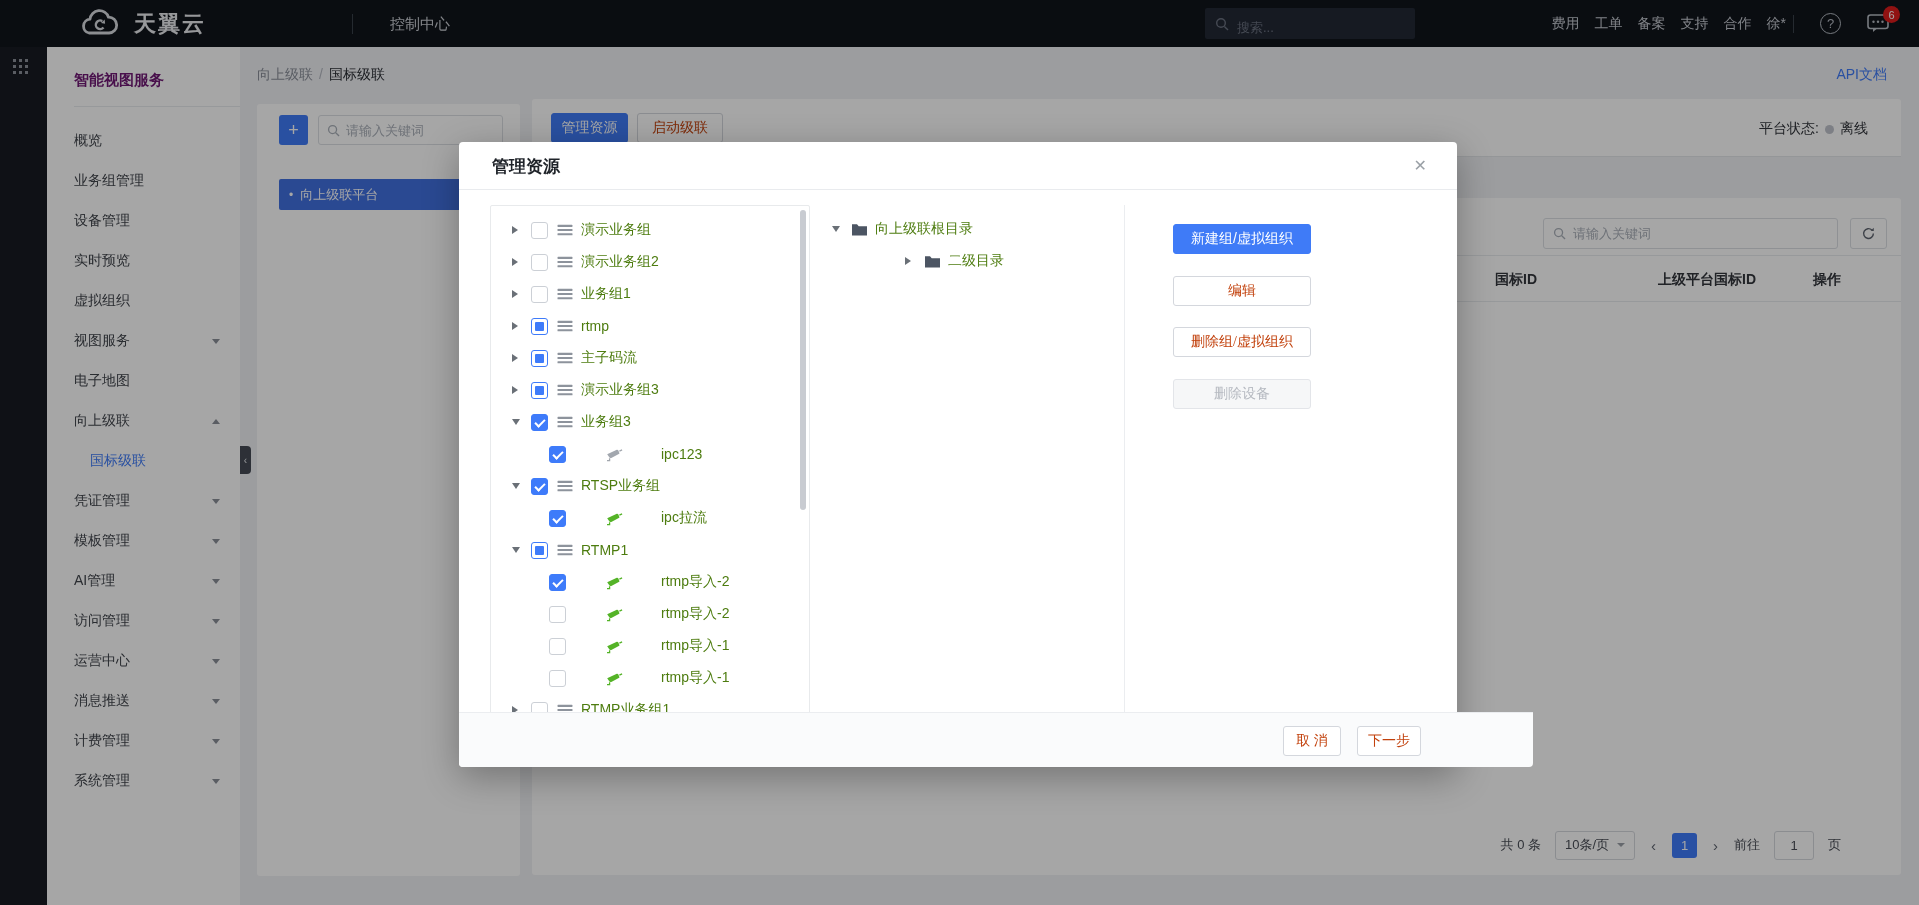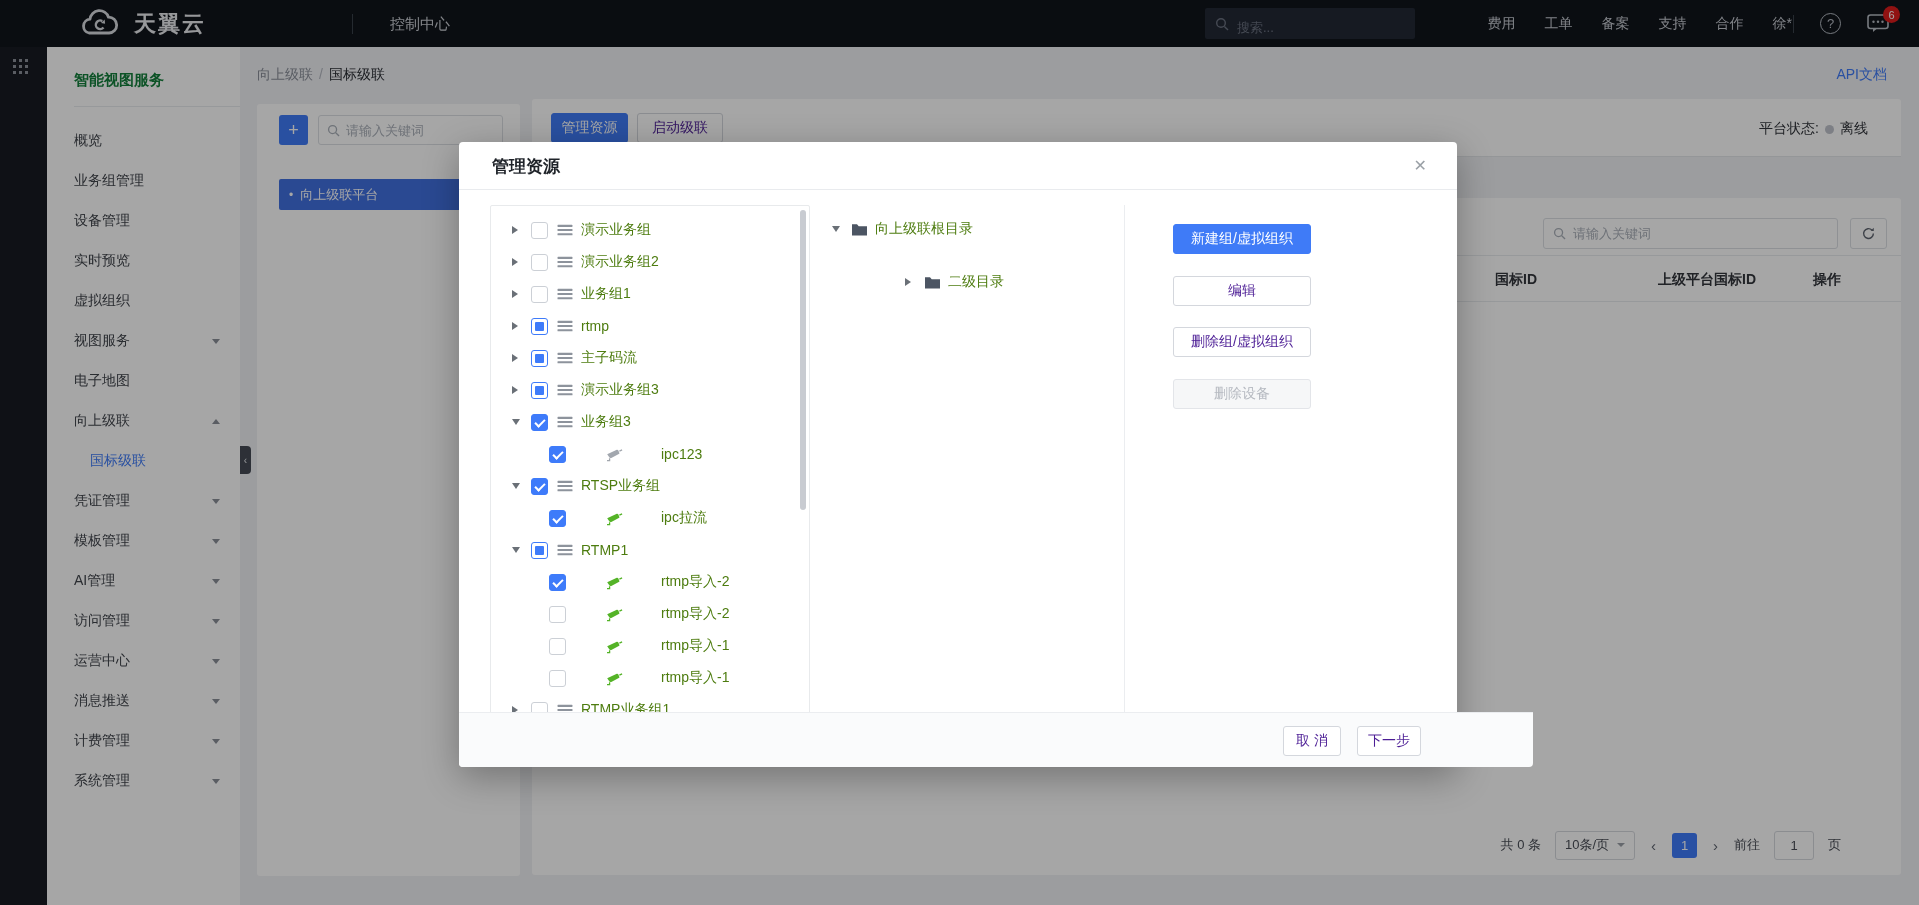--- a/index.html
+++ b/index.html
@@ -10,36 +10,36 @@
   
   .navbar { position:absolute; left:0; top:0; width:1919px; height:47px; background:#10141b; z-index:5; }
   .brand-wrap { position:absolute; left:80px; top:0; height:47px; display:flex; align-items:center; }
   .brand-logo { width:40px; height:30px; margin-right:14px; }
   .brand-text { color:#e8eaed; font-size:22px; font-weight:bold; letter-spacing:2px; }
   .brand-divider { position:absolute; left:352px; top:14px; width:1px; height:20px; background:#3a414b; }
   .console-text { position:absolute; left:390px; top:15px; color:#c9cdd3; font-size:15px; }
   .nav-search { position:absolute; left:1205px; top:8px; width:210px; height:31px; background:#222835; border-radius:2px; display:flex; align-items:center; padding:0 10px; }
   .nav-search input { background:transparent; border:none; outline:none; color:#aeb4be; font-size:13px; width:160px; margin-left:8px; font-family:inherit;margin-top:8px; }
   .nav-search input::placeholder { color:#6b7280; }
-  .nav-links { position:absolute; right:127px; top:0; height:47px; display:flex; align-items:center; gap:29px; }
+  .nav-links { position:absolute; right:133px; top:0; height:47px; display:flex; align-items:center; gap:15px; }
   .nav-link { color:#c6cad1; font-size:14px; cursor:pointer; white-space:nowrap; }
   .nav-right-icons { position:absolute; right:30px; top:0; height:47px; display:flex; align-items:center; gap:26px; }
   .nav-vdivider { width:1px; height:18px; background:#3a414b; }
   .help-icon { width:21px; height:21px; border:1.6px solid #b6bcc4; border-radius:50%; color:#b6bcc4; font-size:13px; display:flex; align-items:center; justify-content:center; }
   .msg-wrap { position:relative; }
   .badge { position:absolute; top:-8px; right:-11px; min-width:17px; height:17px; border-radius:9px; background:#de1c1c; color:#fff; font-size:11px; display:flex; align-items:center; justify-content:center; padding:0 4px; }
 
   
   .leftstrip { position:absolute; left:0; top:47px; width:47px; height:858px; background:#171b22; z-index:4; }
   .grid-icon { position:absolute; left:13px; top:12px; width:17px; height:17px; display:grid; grid-template-columns:repeat(3,3px); grid-template-rows:repeat(3,3px); gap:3px; }
   .grid-icon i { background:#8a9099; }
 
   
   .sidebar { position:absolute; left:47px; top:47px; width:193px; height:858px; background:#ffffff; z-index:4; }
-  .sidebar-title { padding:24px 0 16px 27px; font-size:15px; font-weight:bold; color:#15803d; }
+  .sidebar-title { padding:24px 0 16px 27px; font-size:15px; font-weight:bold; color:#701a75; }
   .sidebar-hr { height:1px; background:#e9ebee; margin:0 0 14px 27px; }
   .side-item { position:relative; height:40px; display:flex; align-items:center; padding-left:27px; font-size:14px; color:#41454c; cursor:pointer; }
   .side-item .arr { position:absolute; right:20px; width:0; height:0; }
   .arr-down { border-left:4px solid transparent; border-right:4px solid transparent; border-top:5px solid #8a8f98; }
   .arr-up { border-left:4px solid transparent; border-right:4px solid transparent; border-bottom:5px solid #8a8f98; }
   .side-item.sub { padding-left:43px; }
   .side-item.active { color:#3f7bf7; }
   .collapse-tab { position:absolute; left:240px; top:446px; width:11px; height:28px; background:#454b55; border-radius:0 4px 4px 0; color:#e6e8eb; font-size:10px; display:flex; align-items:center; justify-content:center; z-index:4; }
 
   
@@ -52,21 +52,21 @@
   .add-btn { position:absolute; left:22px; top:11px; width:29px; height:30px; background:#3f7bf7; color:#fff; border:none; border-radius:3px; font-size:18px; line-height:28px; cursor:pointer; }
   .lp-search { position:absolute; left:61px; top:11px; width:185px; height:30px; border:1px solid #dcdfe4; border-radius:3px; display:flex; align-items:center; padding:0 8px; background:#fff; }
   .lp-search input { border:none; outline:none; font-size:13px; color:#333; width:130px; margin-left:6px; font-family:inherit; }
   .lp-search input::placeholder { color:#aab0b9; }
   .lp-selected { position:absolute; left:22px; top:75px; width:224px; height:31px; background:#4170e0; border-radius:2px; color:#fff; font-size:13px; display:flex; align-items:center; padding-left:10px; cursor:pointer; }
   .lp-selected .dot { margin-right:7px; font-size:12px; }
 
   .right-card1 { position:absolute; left:292px; top:52px; width:1369px; height:58px; background:#fff; border-radius:3px 3px 0 0; border-bottom:1px solid #e4e6ea; }
   .btn { font-family:inherit; font-size:14px; border-radius:3px; cursor:pointer; }
   .btn-primary { background:#3f7bf7; color:#fff; border:1px solid #3f7bf7; }
-  .btn-plain { background:#fff; color:#4c1d95; border:1px solid #d4d7dd; }
+  .btn-plain { background:#fff; color:#c2410c; border:1px solid #d4d7dd;font-family:Liberation Serif, serif; }
   .btn-disabled { background:#f6f7f8; color:#b6bac1; border:1px solid #e3e5e9; cursor:default; }
   .tb-manage { position:absolute; left:19px; top:14px; width:77px; height:30px; }
   .tb-start { position:absolute; left:105px; top:14px; width:86px; height:30px; }
   .status-wrap { position:absolute; right:33px; top:21px; font-size:14px; color:#33363c; display:flex; align-items:center; gap:6px; }
   .status-dot { width:9px; height:9px; border-radius:50%; background:#c0c4cc; display:inline-block; }
 
   .right-card2 { position:absolute; left:292px; top:151px; width:1369px; height:677px; background:#fff; border-radius:3px; }
   .tbl-search { position:absolute; left:1011px; top:20px; width:295px; height:31px; border:1px solid #dcdfe4; border-radius:3px; display:flex; align-items:center; padding:0 9px; }
   .tbl-search input { border:none; outline:none; font-size:13px; color:#333; width:230px; margin-left:7px; font-family:inherit; }
   .tbl-search input::placeholder { color:#aab0b9; }
@@ -101,21 +101,21 @@
   .cb { width:17px; height:17px; border-radius:3px; margin-right:9px; flex:none; position:relative; cursor:pointer; border:1px solid #ccd0d6; background:#fff; }
   .cb.checked { background:#3e7bfa; border-color:#3e7bfa; }
   .cb.checked::after { content:""; position:absolute; left:5px; top:2px; width:4px; height:8px; border:solid #fff; border-width:0 2px 2px 0; transform:rotate(45deg); }
   .cb.indeterminate { border-color:#3e7bfa; }
   .cb.indeterminate::after { content:""; position:absolute; left:3px; top:3px; width:9px; height:9px; background:#3e7bfa; border-radius:1px; }
   .t-icon { width:17px; height:16px; margin-right:7px; flex:none; display:flex; align-items:center; }
   .t-label { font-size:14px; color:#4d7c0f; white-space:nowrap; }
 
   .dir-panel { position:absolute; left:371px; top:63px; width:294px; height:512px; padding-top:8px; overflow:hidden; }
   .drow { height:32px; display:flex; align-items:center; }
-  .drow.lv0 { padding-left:2px; } .drow.lv1 { padding-left:75px;margin-top:21px; }
+  .drow.lv0 { padding-left:2px; } .drow.lv1 { padding-left:75px; }
   .mid-divider { position:absolute; left:665px; top:63px; width:1px; height:512px; background:#ebedf0; }
 
   .action-panel { position:absolute; left:714px; top:63px; width:138px; }
   .action-btn { position:absolute; left:0; width:138px; height:30px; }
   .ab0 { top:19px; } .ab1 { top:71px; } .ab2 { top:122px; } .ab3 { top:174px; }
 
   svg { display:block; }
 </style>
 </head>
 <body>

